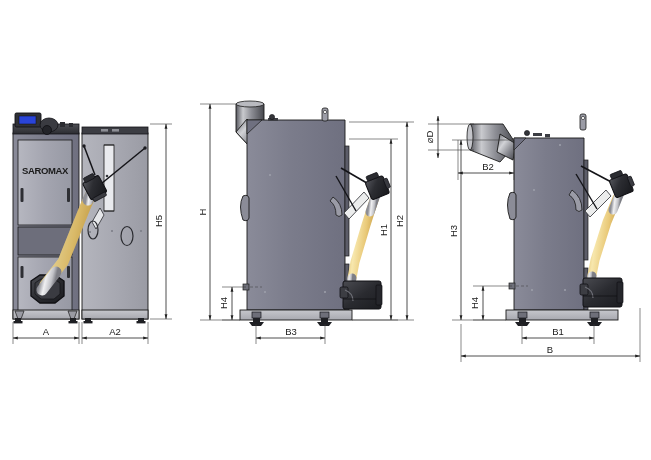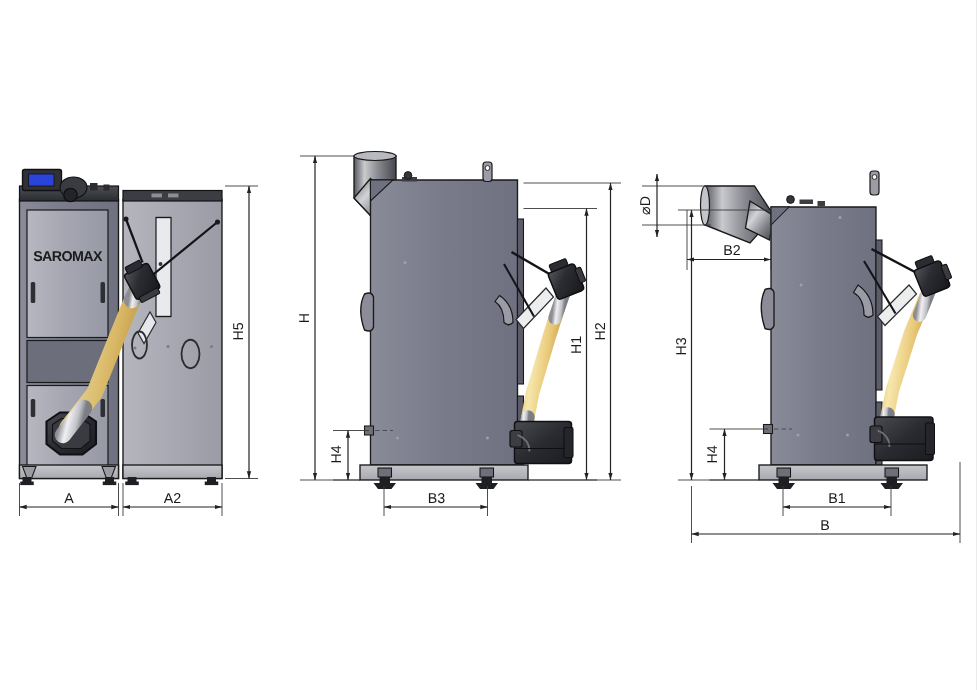--- a/index.html
+++ b/index.html
@@ -1,18 +1,18 @@
 <!DOCTYPE html>
 <html><head>
 <meta charset="utf-8">
 <style>
   html,body{margin:0;padding:0;background:#fff;}
   body{width:651px;height:460px;overflow:hidden;
        font-family:"Liberation Sans", sans-serif;}
-  #stage{position:relative;width:651px;height:460px;background:#a3a3a3;}
+  #stage{position:relative;width:651px;height:460px;background:#0369a1;}
   svg{display:block;}
   .dimtxt{font-family:"Liberation Sans", sans-serif;font-size:9.5px;fill:#1a1a1a;}
 </style>
 </head>
 <body>
 
 <div id="stage">
 <svg width="651" height="460" viewBox="0 0 651 460" xmlns="http://www.w3.org/2000/svg">
   <defs>
     <linearGradient id="gBody" x1="0" y1="0" x2="1" y2="0">

